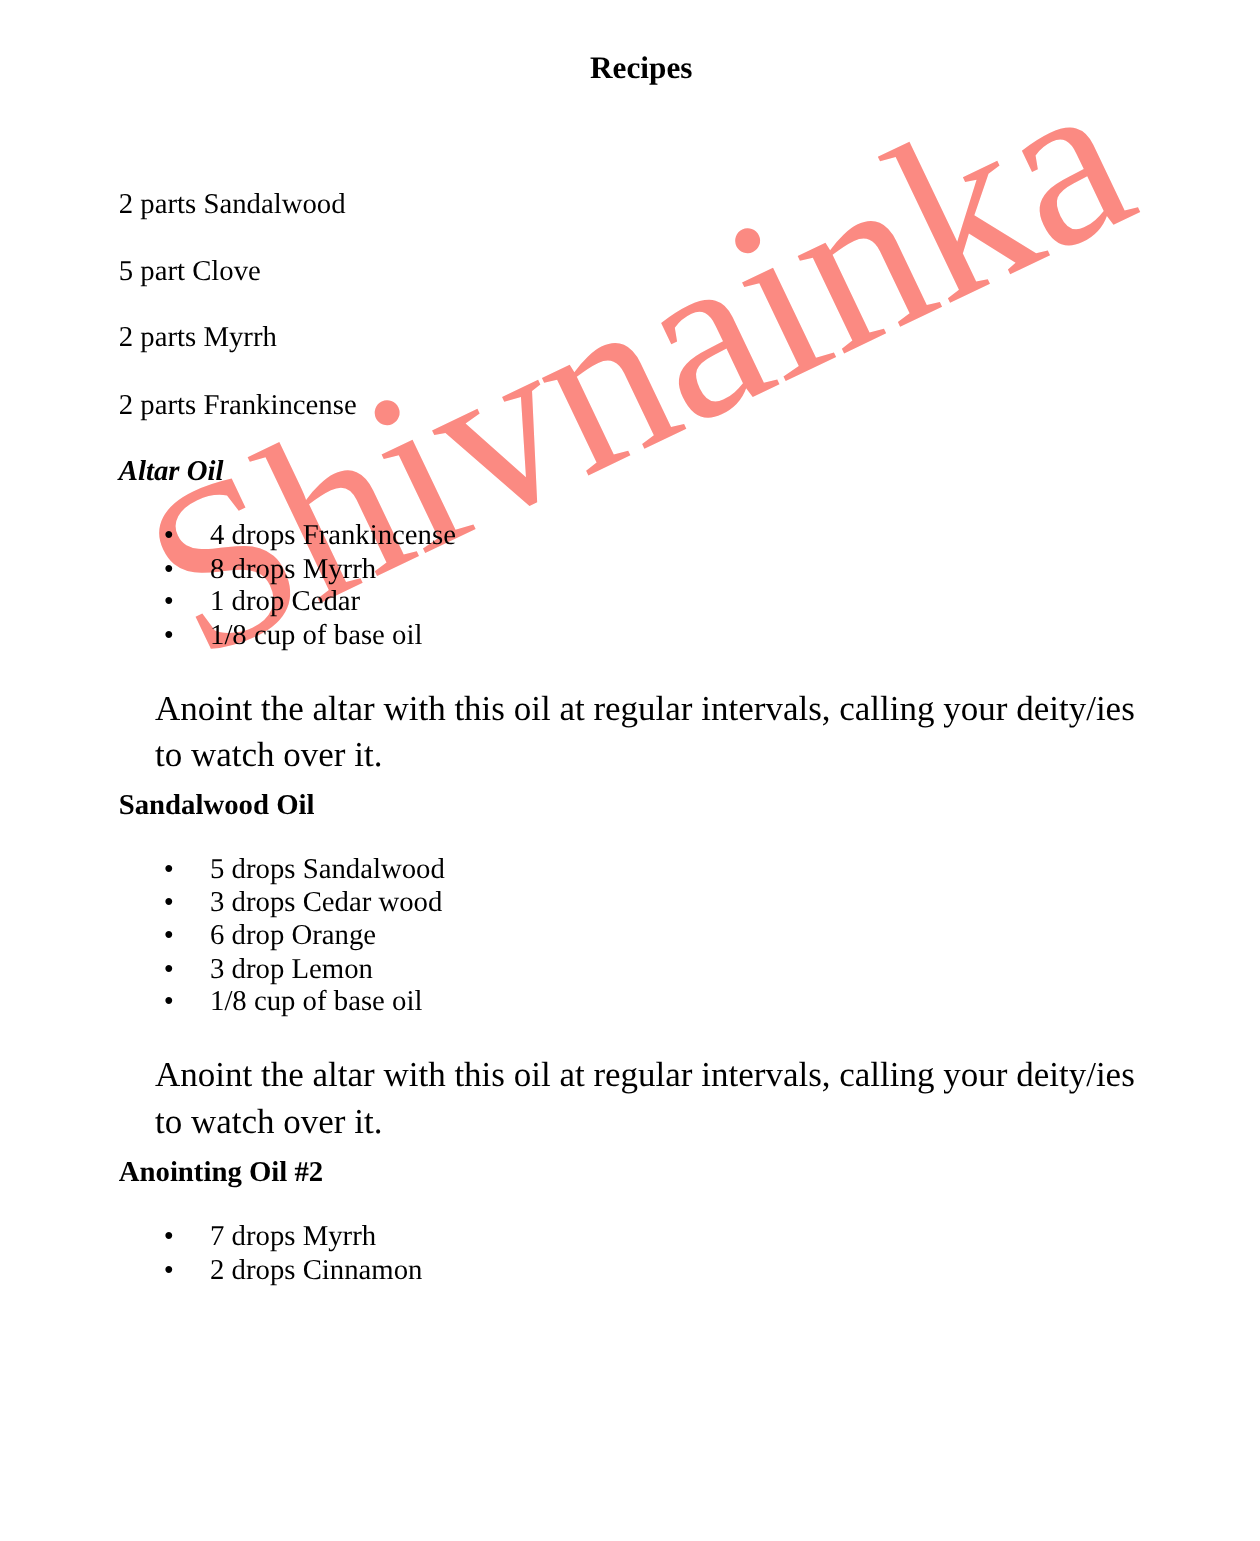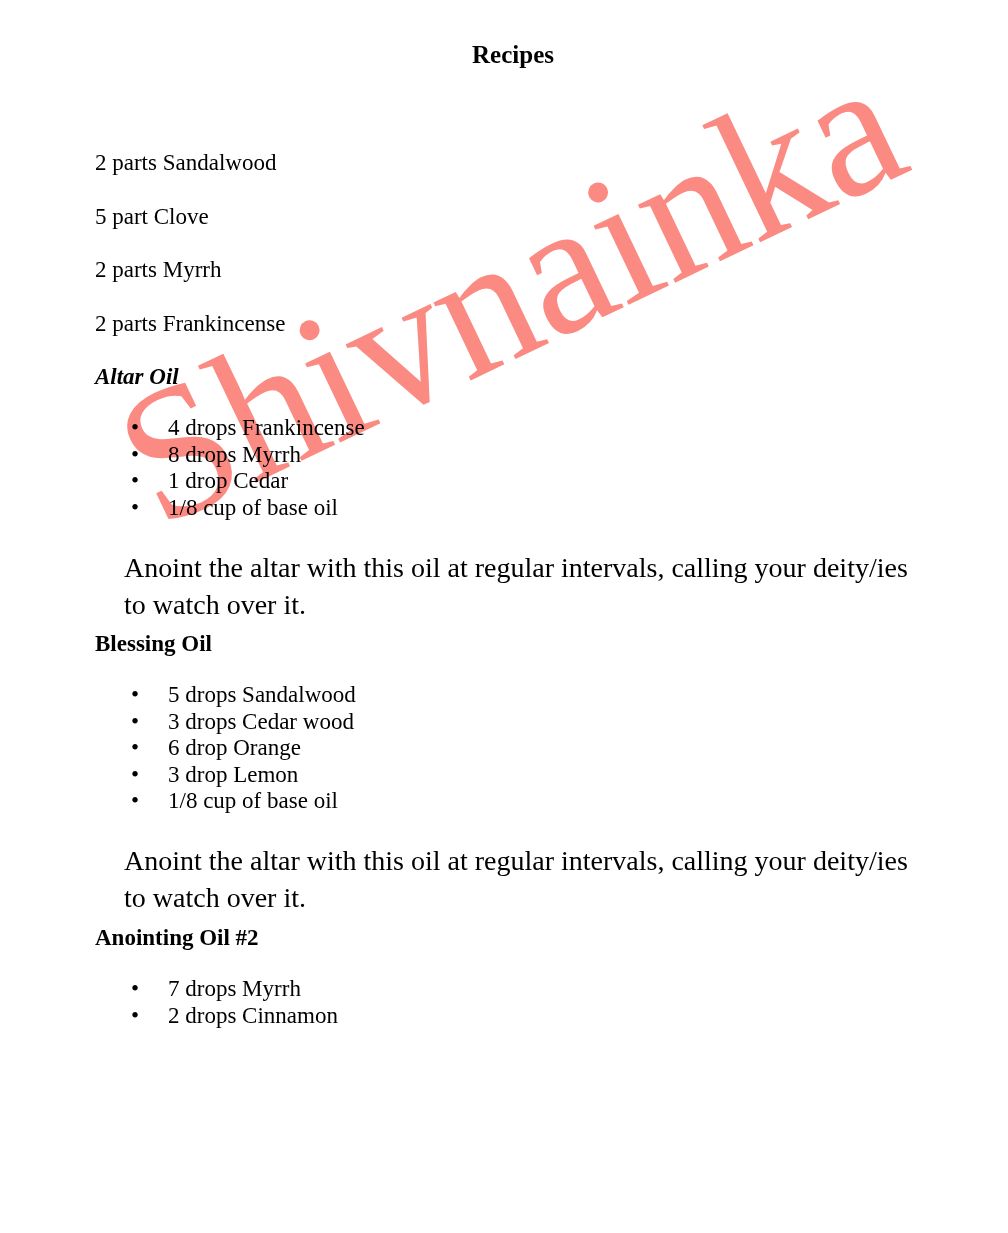--- a/index.html
+++ b/index.html
@@ -157,21 +157,21 @@
         <span>1 drop Cedar</span>
       </li>
       <li>
         <span class="bullet-dot">•</span>
         <span>1/8 cup of base oil</span>
       </li>
     </ul>
 
     <div class="note" style="top:550px;">Anoint the altar with this oil at regular intervals, calling your deity/ies to watch over it.</div>
 
-    <div class="heading" style="top:630px;">Blessing Oil</div>
+    <div class="heading" style="top:630px;">Sandalwood Oil</div>
 
     <ul class="bullets" style="top:682px;">
       <li>
         <span class="bullet-dot">•</span>
         <span>5 drops Sandalwood</span>
       </li>
       <li>
         <span class="bullet-dot">•</span>
         <span>3 drops Cedar wood</span>
       </li>

